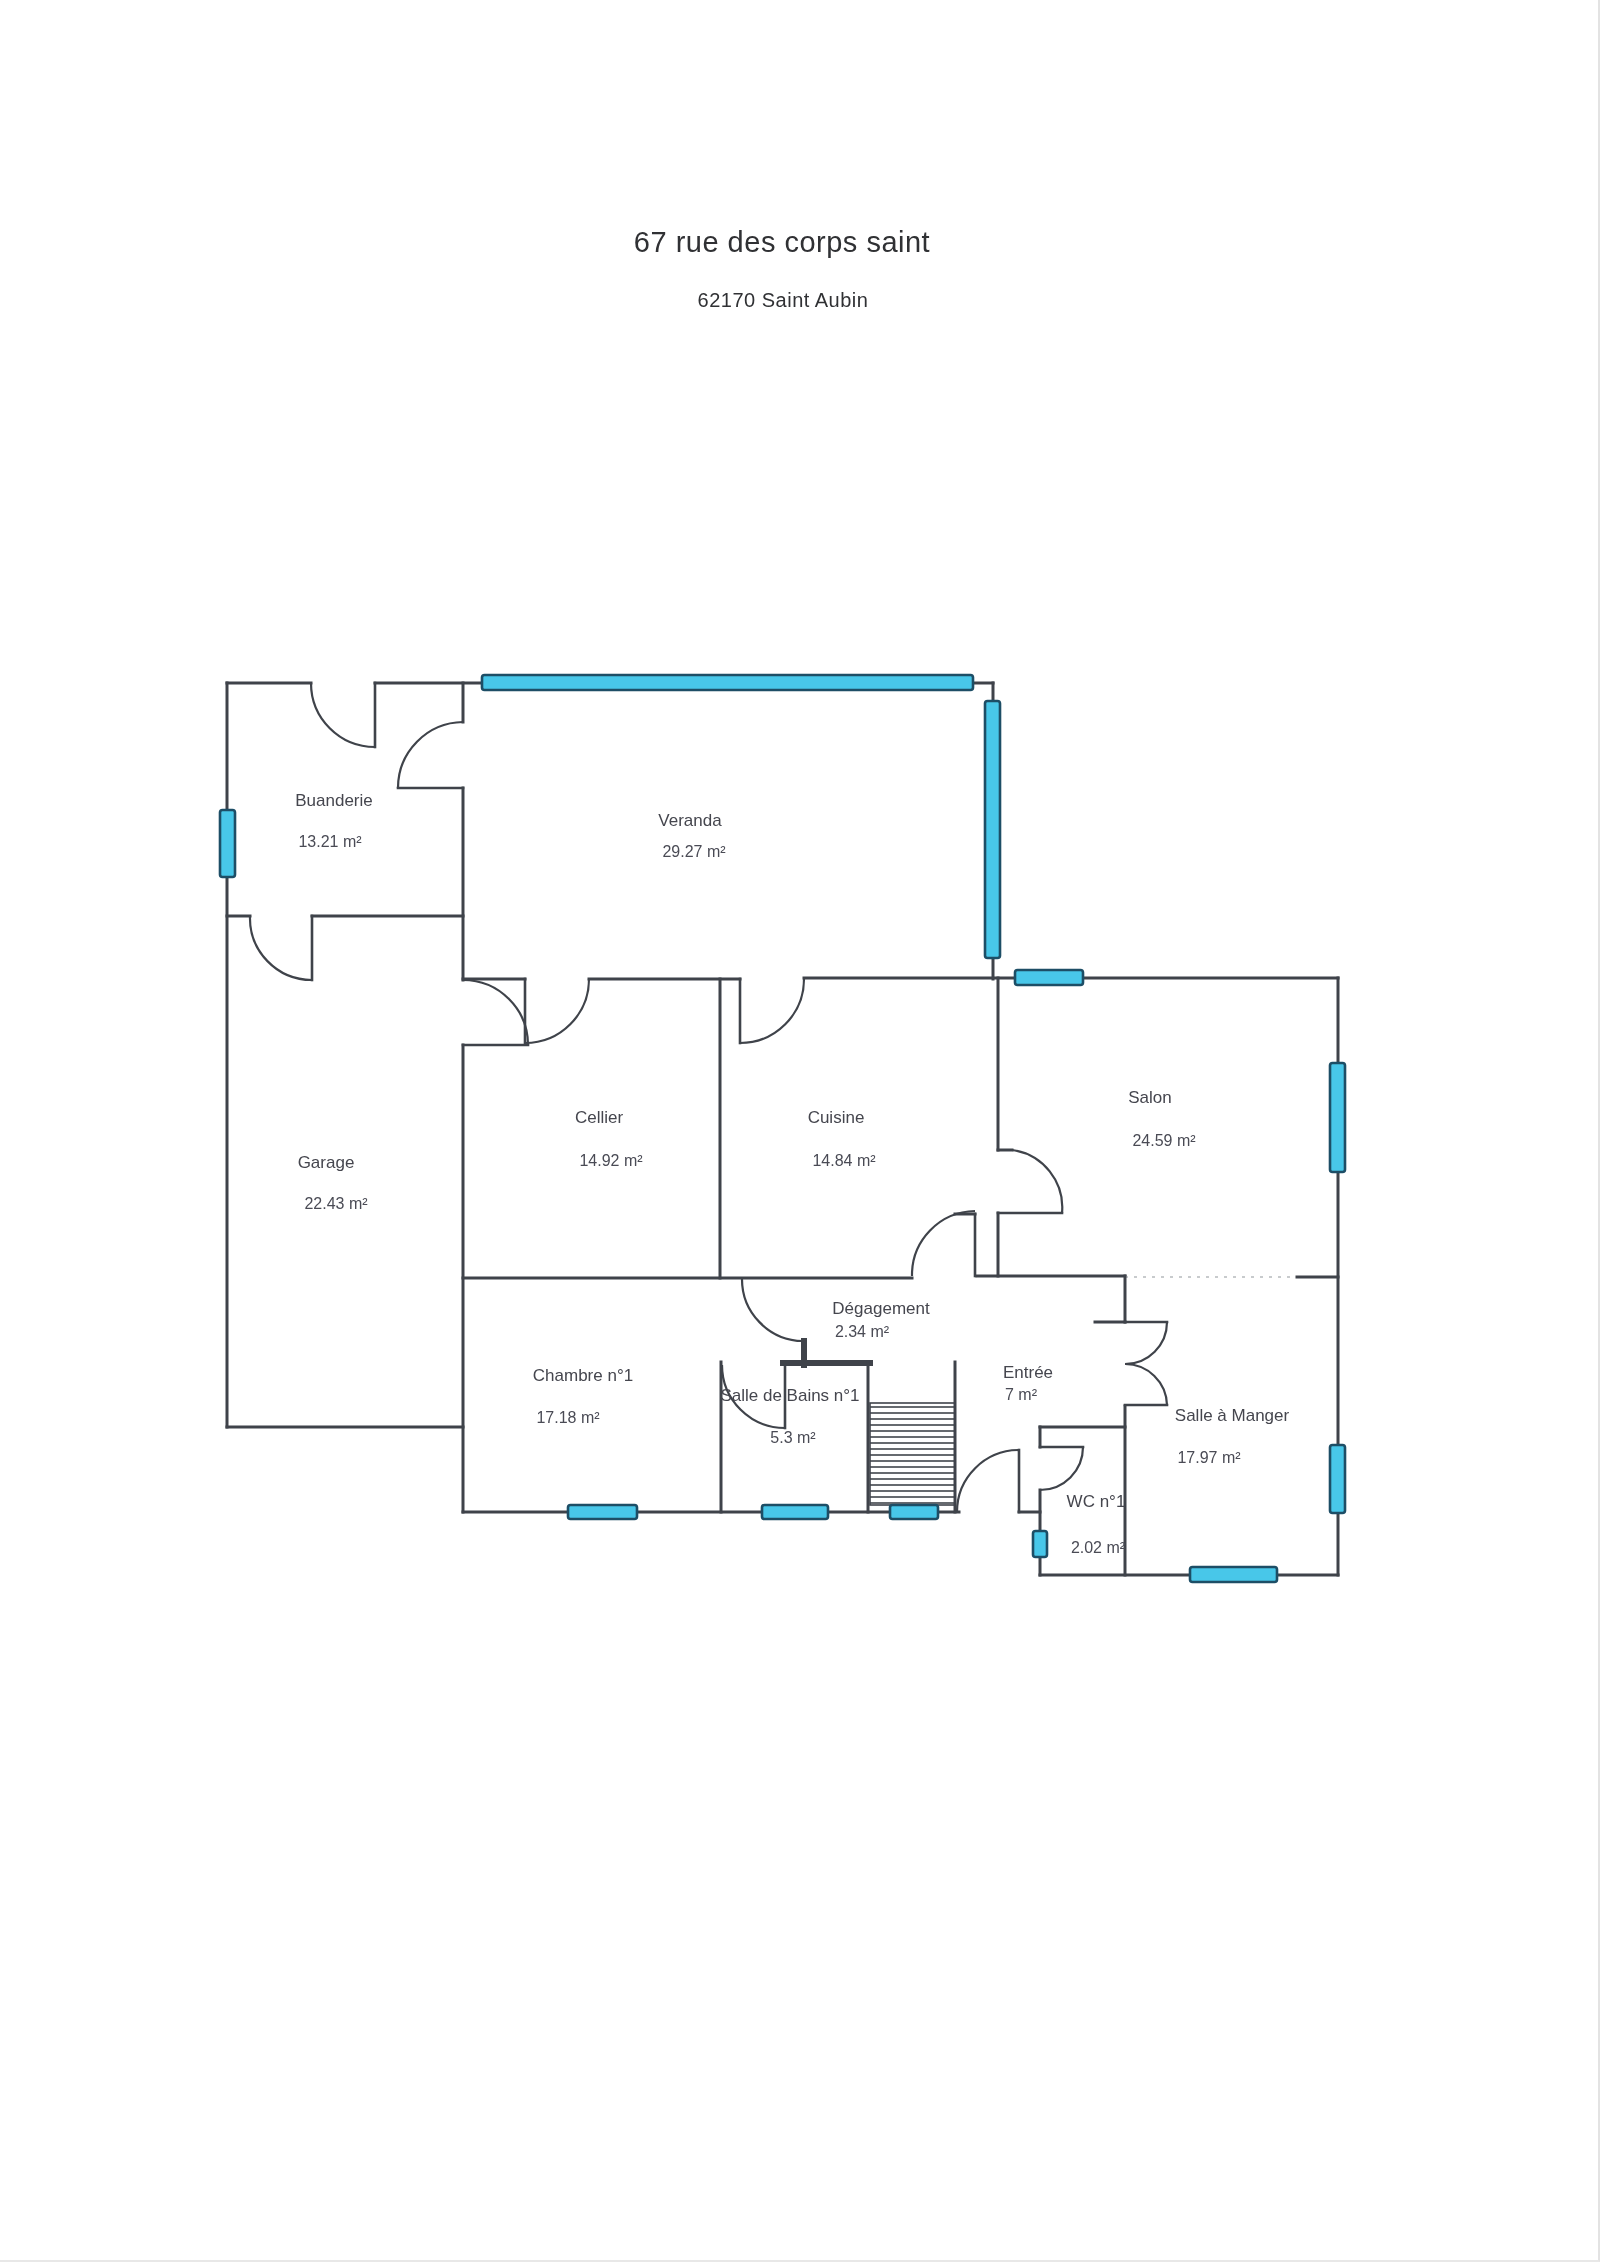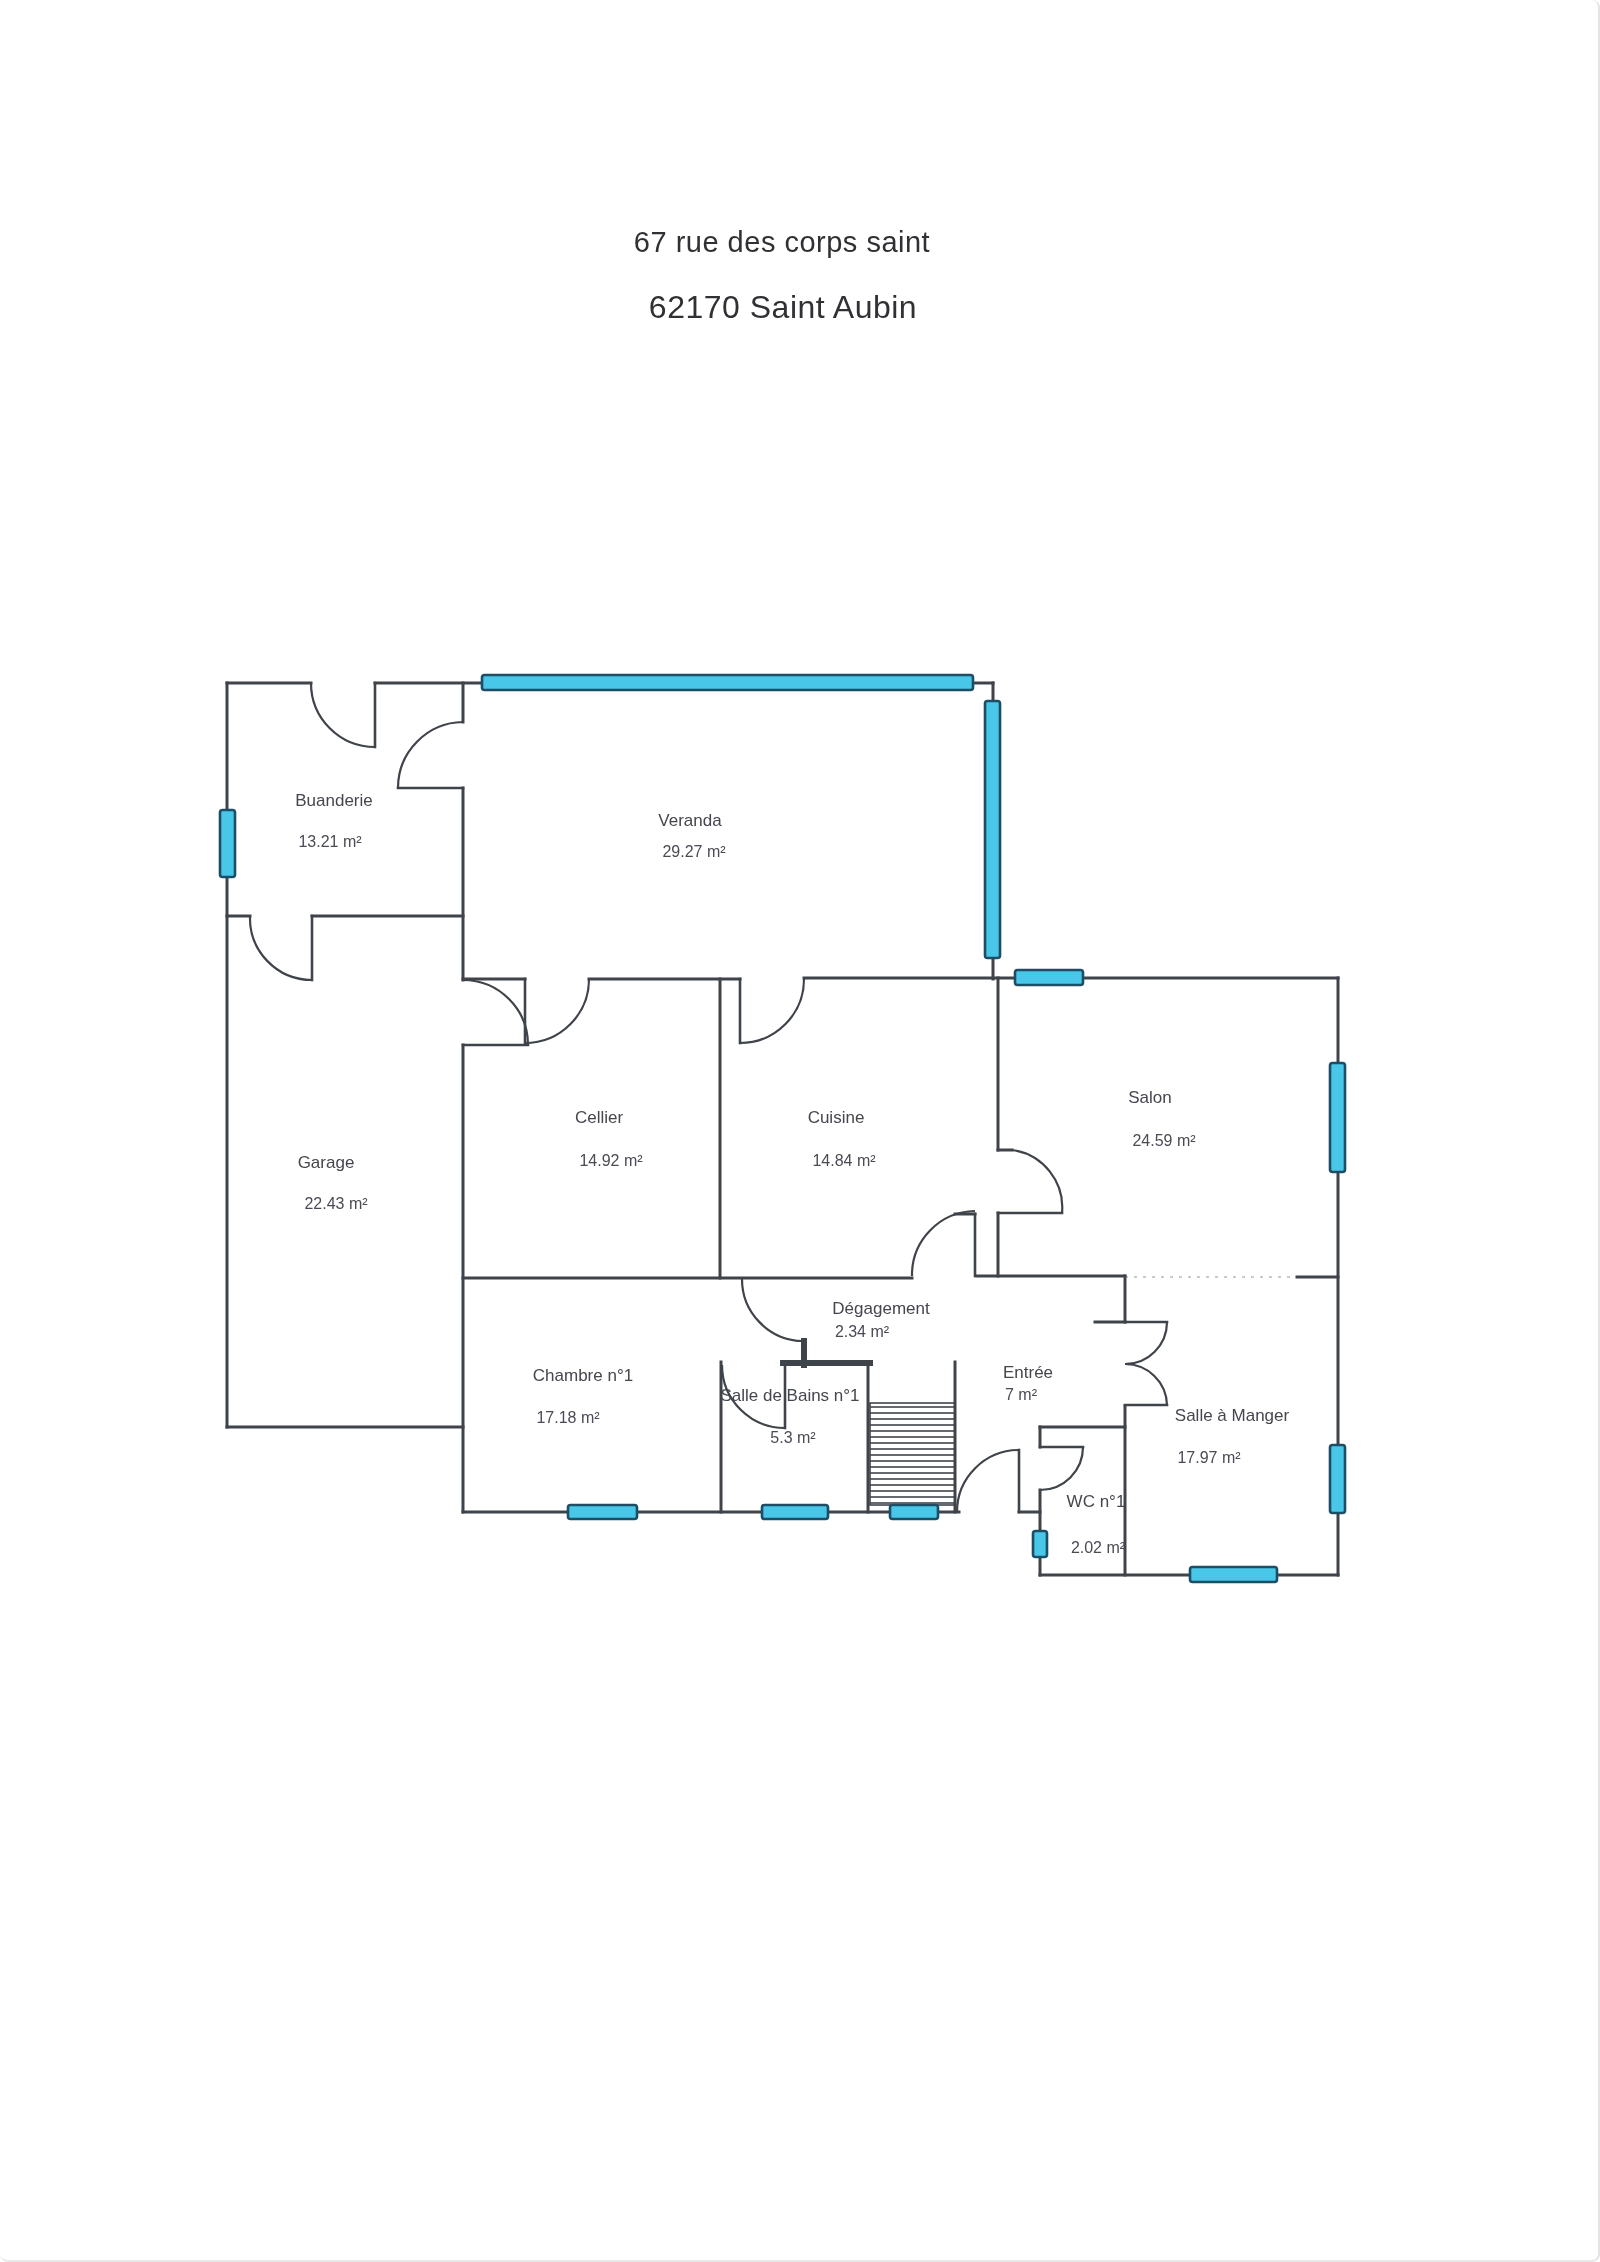--- a/index.html
+++ b/index.html
@@ -1,23 +1,23 @@
 <!DOCTYPE html>
 <html><head>
 <meta charset="utf-8">
 <style>
   html,body{margin:0;padding:0;background:#ffffff;}
   body{width:1600px;height:2262px;position:relative;overflow:hidden;
        font-family:"Liberation Sans", sans-serif;}
   .page{position:absolute;inset:0;background:#ffffff;
-        border-right:2px solid #e3e3e3;border-bottom:2px solid #e8e8e8;border-radius:8px;}
+        border-right:2px solid #e3e3e3;border-bottom:2px solid #e8e8e8;}
   .title-line{position:absolute;transform:translateX(-50%);
         color:#303134;letter-spacing:0.5px;white-space:nowrap;}
   #title1{left:782px;top:226px;font-size:29px;}
-  #title2{left:783px;top:289px;font-size:32px;}
+  #title2{left:783px;top:289px;font-size:20px;}
   svg{position:absolute;left:0;top:0;}
   .wall{stroke:#3f434a;stroke-width:3;fill:none;stroke-linecap:square;}
   .wall-thick{stroke:#3f434a;stroke-width:6;fill:none;stroke-linecap:square;}
   .leaf{stroke:#3f434a;stroke-width:2.6;fill:none;stroke-linecap:square;}
   .arc{stroke:#3f434a;stroke-width:2.2;fill:none;}
   .open-boundary{stroke:#b6babd;stroke-width:1.6;stroke-dasharray:3 6;fill:none;}
   .room-name{font-family:"Liberation Sans",sans-serif;font-size:17px;fill:#45464e;text-anchor:middle;}
   .room-area{font-family:"Liberation Sans",sans-serif;font-size:16px;fill:#4a4b55;text-anchor:middle;}
 </style>
 </head>

